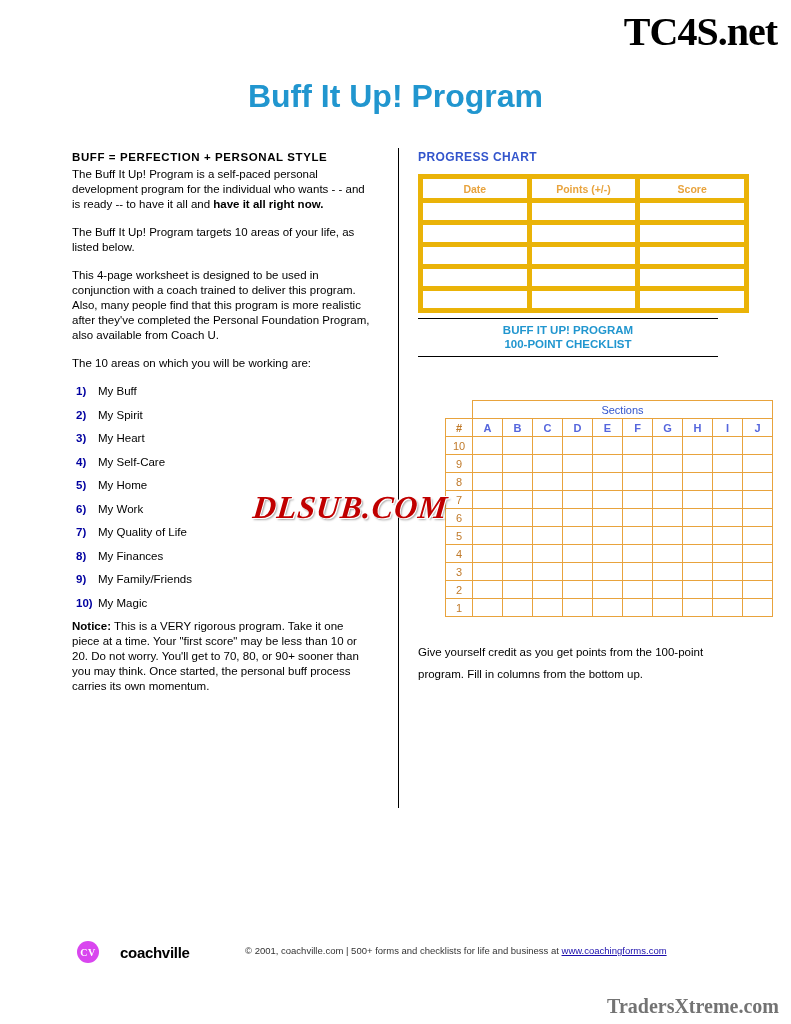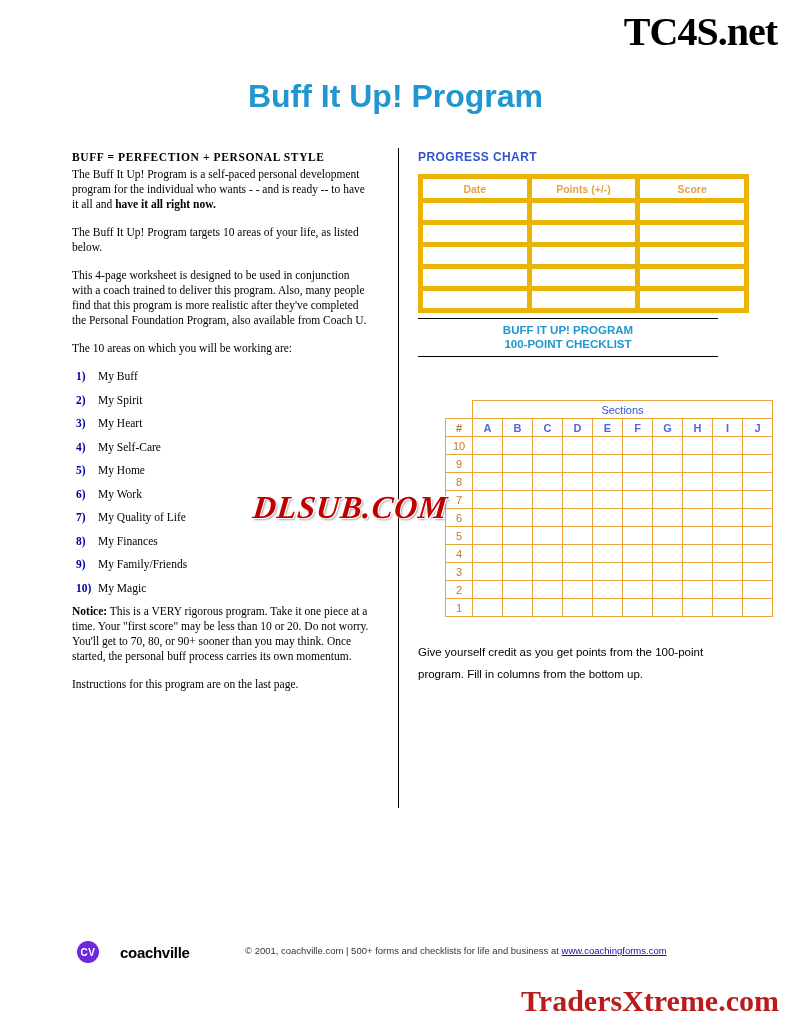--- a/index.html
+++ b/index.html
@@ -51,21 +51,20 @@
   }
   
   .left-col {
     position: absolute;
     left: 72px;
     top: 150px;
     width: 300px;
     font-size: 11.5px;
     line-height: 15px;
     color: #000;
-    font-family: Liberation Serif, serif;
   }
   .left-col p {
     margin: 0 0 13px 0;
   }
   .head-line {
     font-weight: bold;
     letter-spacing: 0.6px;
     margin-bottom: 2px !important;
   }
   .b { font-weight: bold; }
@@ -207,28 +206,29 @@
     position: absolute;
     left: 77px;
     top: 941px;
     display: flex;
     align-items: center;
   }
   .cv-badge {
     width: 22px;
     height: 22px;
     border-radius: 50%;
-    background: #6d28d9;
+    background: #d946ef;
     color: #fff;
     font-size: 10px;
     font-weight: bold;
     display: flex;
     align-items: center;
     justify-content: center;
     letter-spacing: 0.5px;
+    font-family: Liberation Serif, serif;
   }
   .cv-name {
     margin-left: 21px;
     font-size: 15px;
     font-weight: bold;
     color: #000;
     letter-spacing: -0.3px;
   }
   .footer-text {
     position: absolute;
@@ -240,22 +240,22 @@
   .footer-text a {
     color: #1a0dab;
     text-decoration: underline;
   }
   .txtreme {
     position: absolute;
     right: 12px;
     bottom: 6px;
     font-family: "Liberation Serif", serif;
     font-weight: bold;
-    font-size: 30px;
-    color: #b91c1c;
+    font-size: 20px;
+    color: #737373;
     text-shadow: 1px 1px 0 #ffffff;
   }
 </style>
 </head>
 <body>
 
 <div class="page">
 
   <div class="tc4s">TC4S.net</div>
 
@@ -307,21 +307,20 @@
           <span class="num">9)</span>
           <span class="txt">My Family/Friends</span>
         </li>
       <li>
           <span class="num">10)</span>
           <span class="txt">My Magic</span>
         </li>
     </ul>
 
     <p class="notice-block"><span class="b">Notice:</span><span>  This is a VERY rigorous program.  Take it one piece at a time.  Your "first score" may be less than 10 or 20.  Do not worry.  You'll get to 70, 80, or 90+ sooner than you may think.  Once started, the personal buff process carries its own momentum.</span></p>
-    <p class="last-line">Instructions for this program are on the last page.</p>
   </div>
 
   <div class="right-col">
     <div class="progress-label">PROGRESS CHART</div>
 
     <table class="ptable">
       <thead>
         <tr>
           <th>Date</th>
           <th>Points (+/-)</th>

